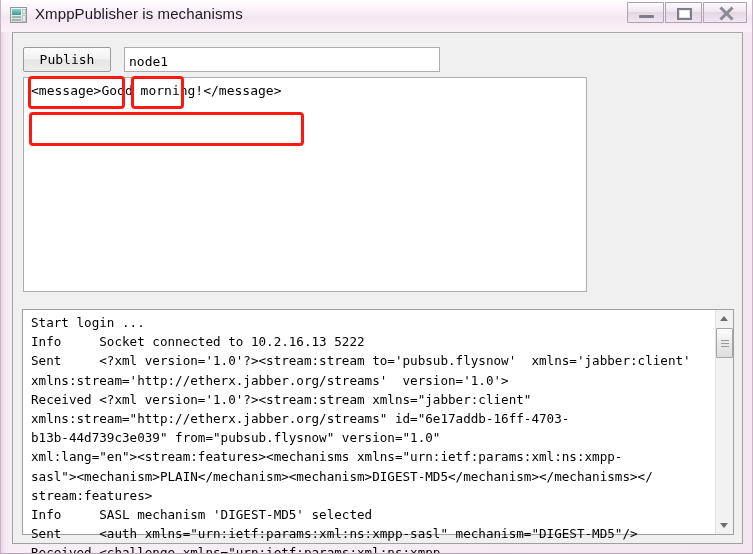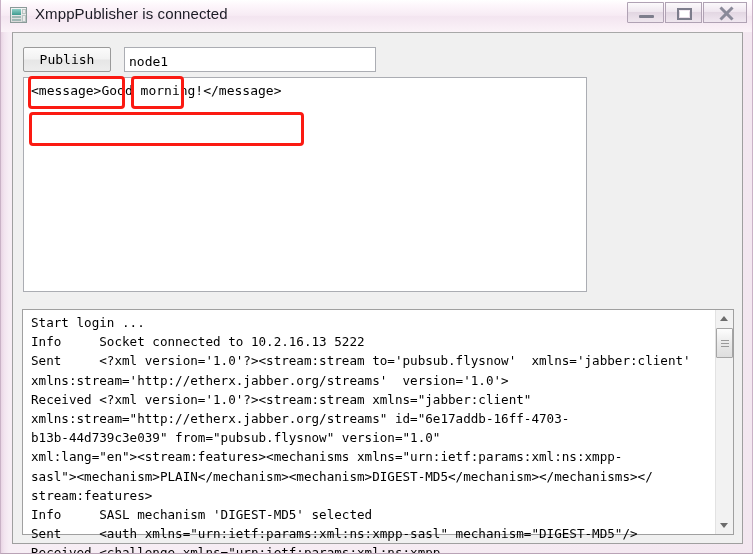--- a/index.html
+++ b/index.html
@@ -163,21 +163,21 @@
     color: #000000;
     line-height: 23px;
     text-align: center;
     cursor: pointer;
   }
 
   
   #node-input {
     position: absolute;
     left: 111px; top: 14px;
-    width: 252px; height: 25px;
+    width: 316px; height: 25px;
     box-sizing: border-box;
     border: 1px solid #abadb3;
     background: #ffffff;
     font-family: "DejaVu Sans Mono", monospace;
     font-size: 13px;
     color: #000000;
     padding: 3px 0 0 4px;
     outline: none;
     border-radius: 0;
   }
@@ -300,21 +300,21 @@
 <div id="window">
 
   <div id="titlebar">
     <div id="title-icon">
       <div class="ic-top"></div>
       <div class="ic-b1"></div>
       <div class="ic-b2"></div>
       <div class="ic-r1"></div>
       <div class="ic-r2"></div>
     </div>
-    <div id="title-text">XmppPublisher is connected</div>
+    <div id="title-text">XmppPublisher is mechanisms</div>
 
     <div class="winbtn" id="btn-min">
       <div class="glyph-min"></div>
     </div>
     <div class="winbtn" id="btn-max">
       <div class="glyph-max-o"></div>
       <div class="glyph-max-i"></div>
     </div>
     <div class="winbtn" id="btn-close">
       <div class="glyph-x1"></div>

